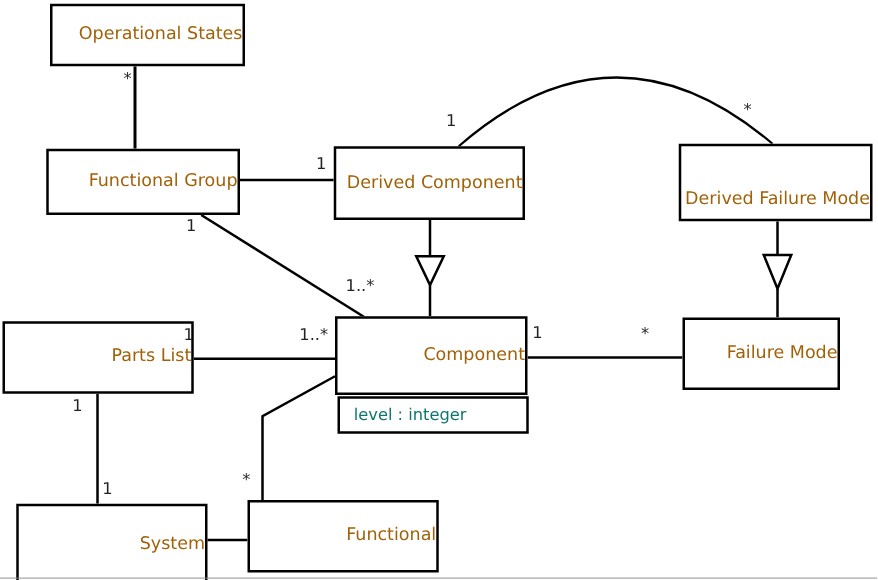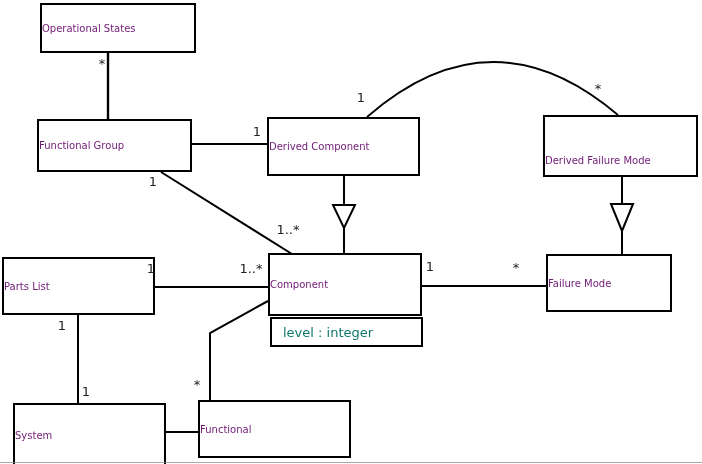--- a/index.html
+++ b/index.html
@@ -2,22 +2,22 @@
 <html><head>
 <meta charset="utf-8">
 <style>
   * { margin:0; padding:0; box-sizing:border-box; }
   html,body { background:#ffffff; }
   body { font-family:"DejaVu Sans", sans-serif; }
   .canvas { position:relative; width:702px; height:464px; background:#fff; overflow:hidden; }
   .wires { position:absolute; left:0; top:0; }
   .uml-class {
     position:absolute; background:#fff; border:2px solid #000;
-    display:flex; align-items:center; justify-content:flex-start;
-    font-size:10px; color:#701a75; text-align:center; line-height:1.1;
+    display:flex; align-items:center; justify-content:flex-end;
+    font-size:14px; color:#a16207; text-align:center; line-height:1.1;
   }
   .uml-class.text-low { padding-top:28px; }
   .uml-attr {
     position:absolute; background:#fff; border:2px solid #000;
     display:flex; align-items:center; font-size:13px; color:#0f766e;
     padding-left:11px;
   }
   .mult { position:absolute; font-size:13px; color:#222; text-align:center; line-height:16px; }
   .window-edge { position:absolute; left:0; top:462px; width:702px; height:1px; background:#8a8a8a; opacity:.75; }
 </style>

